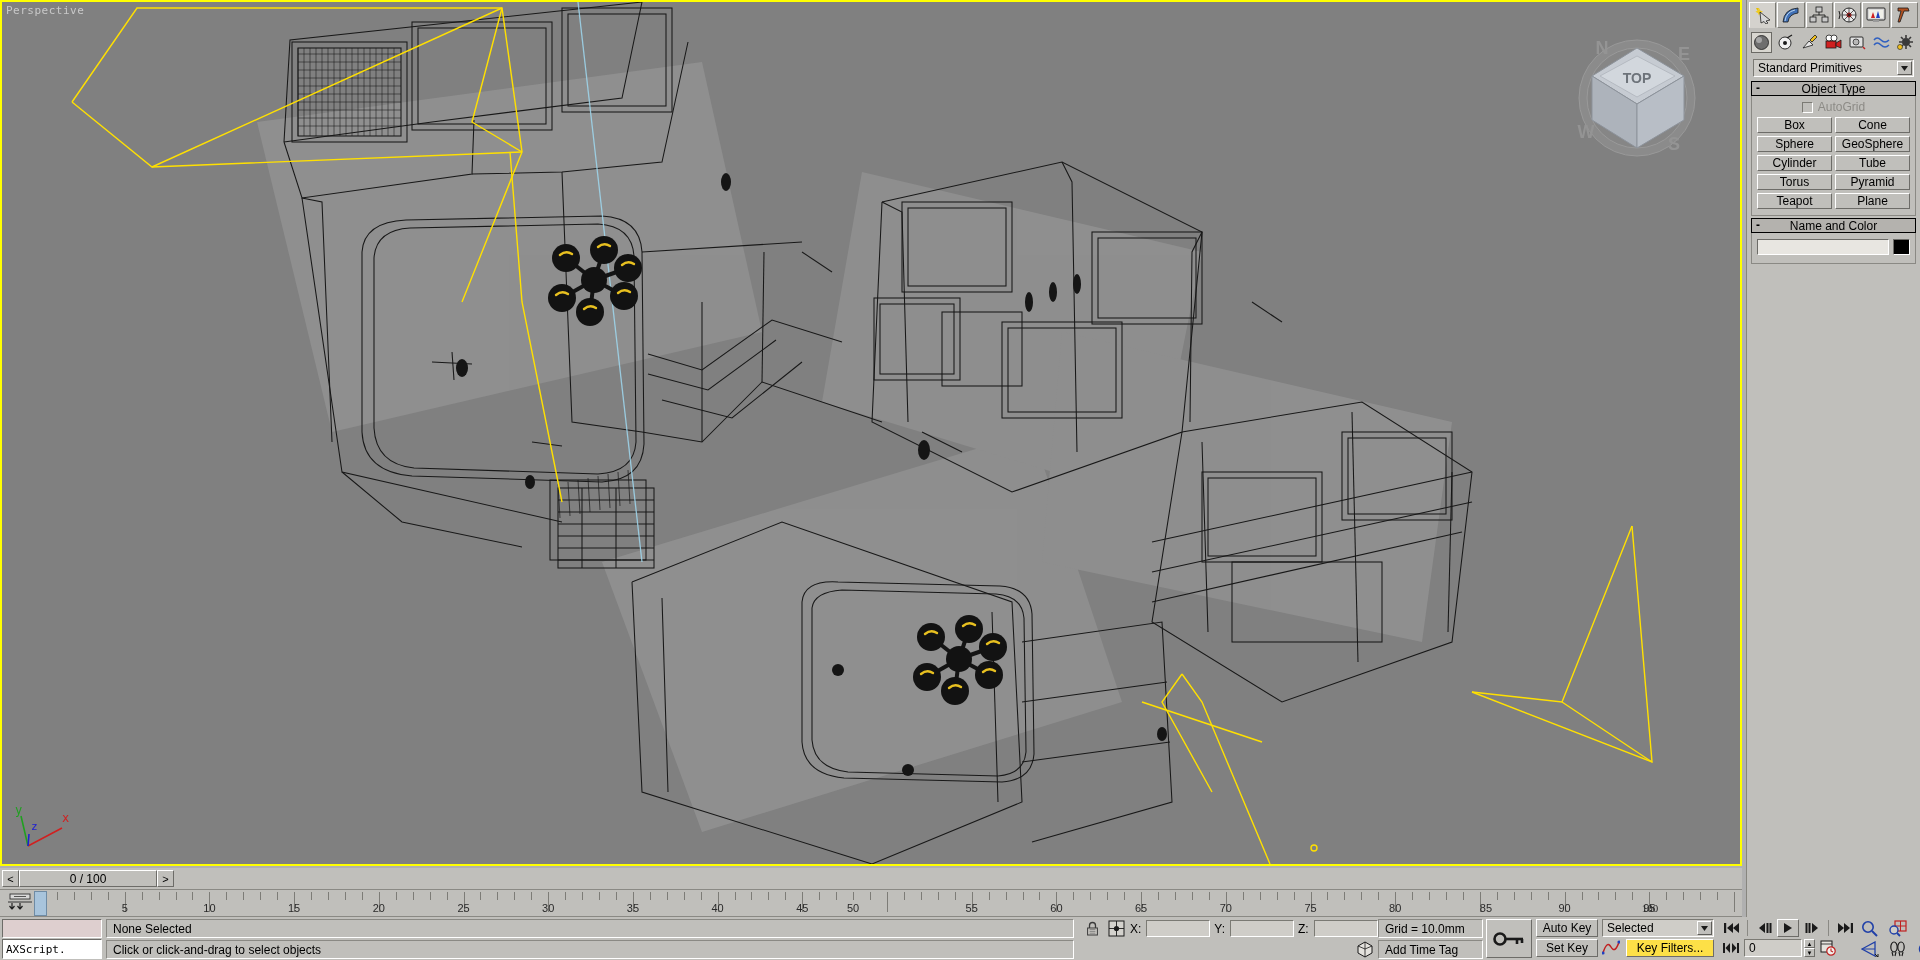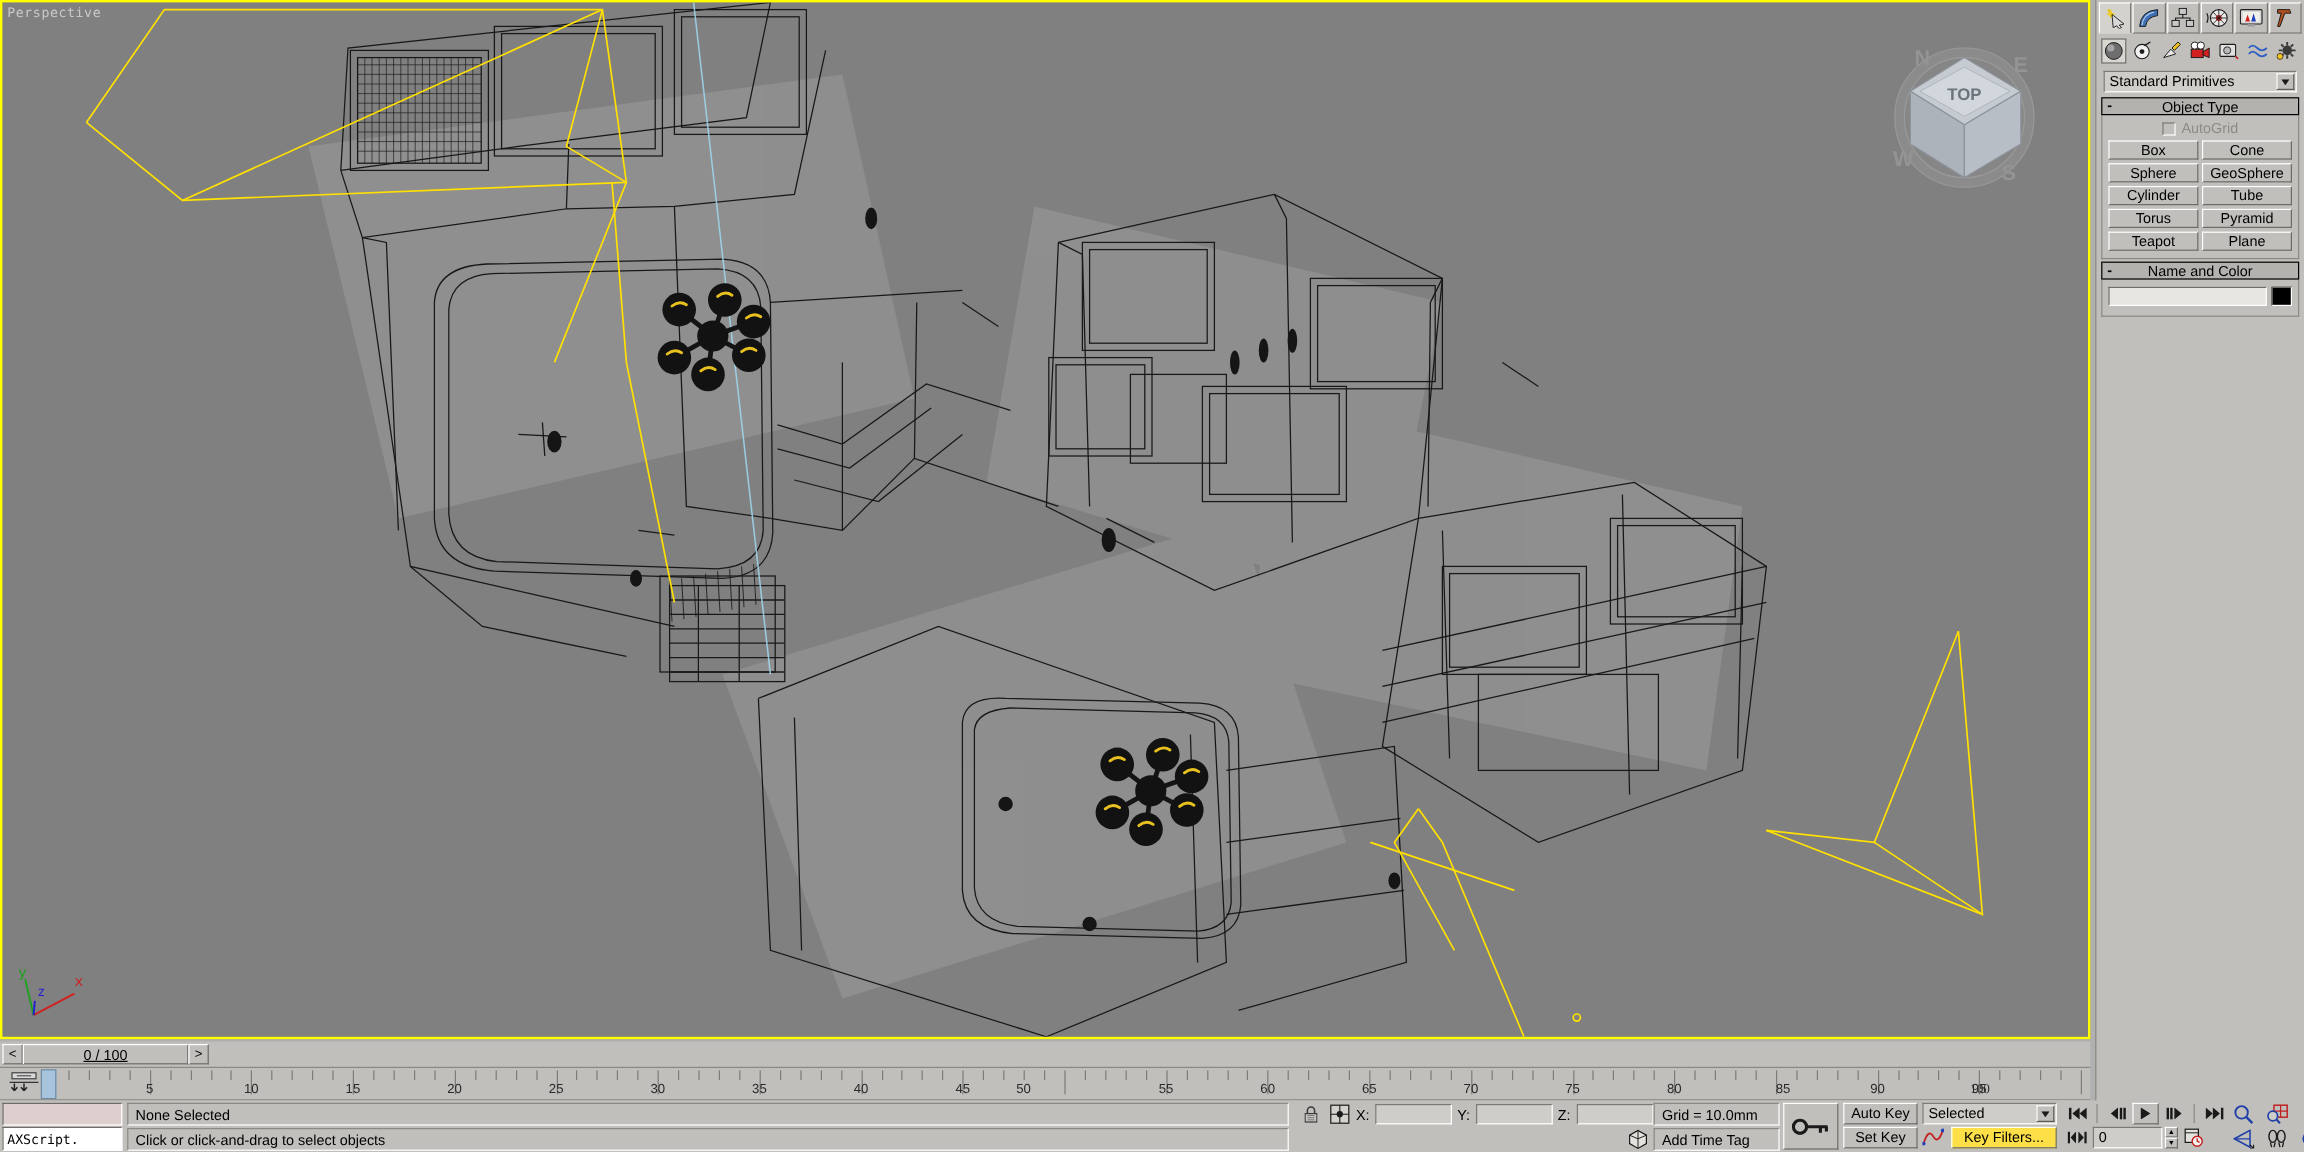--- a/index.html
+++ b/index.html
@@ -118,21 +118,21 @@
   .ts-arrow {
     width:17px; height:17px; background:#c0bfbb; font-size:11px;
     border-top:1px solid #fff; border-left:1px solid #fff;
     border-right:1px solid #6d6c68; border-bottom:1px solid #6d6c68;
     display:flex; align-items:center; justify-content:center;
   }
   .ts-handle {
     width:138px; height:17px; background:#c0bfbb; font-size:12px;
     border-top:1px solid #fff; border-left:1px solid #fff;
     border-right:1px solid #6d6c68; border-bottom:1px solid #6d6c68;
-    display:flex; align-items:center; justify-content:center;text-decoration:underline;
+    display:flex; align-items:center; justify-content:center;
   }
 
   
   #trackbar {
     position:absolute; left:0; top:890px; width:1742px; height:27px;
     background:#c0bfbb; border-bottom:1px solid #8a8984; overflow:hidden;
   }
   #trackbar-opener { position:absolute; left:6px; top:3px; width:28px; height:20px; }
   #ruler { position:absolute; left:40px; top:0; right:0; height:27px; }
   .tick { position:absolute; top:2px; width:1px; background:#7d7c77; }

